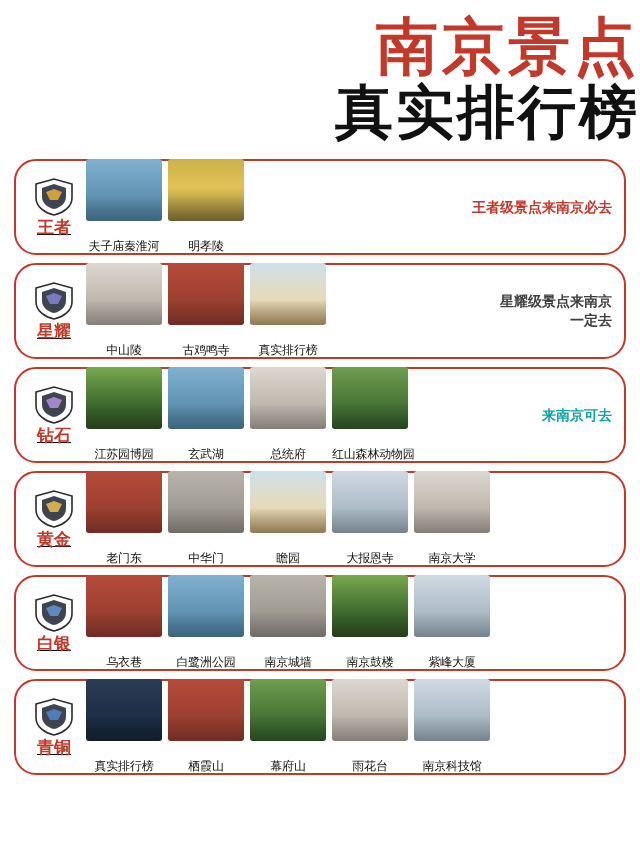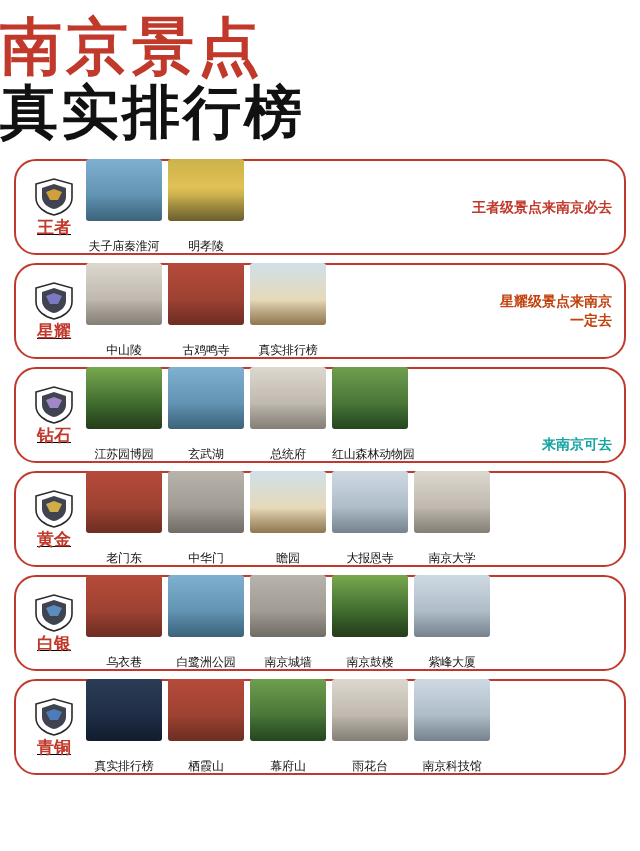--- a/index.html
+++ b/index.html
@@ -15,22 +15,23 @@
     position: relative;
   }
   .page {
     width: 640px;
     height: 851px;
     position: relative;
     background: #fff;
   }
   
   .title-block {
-    text-align: left;
+    text-align: right;
     padding-top: 14px;
+    padding-left: 36px;
   }
   .title-main {
     font-family: "DejaVu Sans", sans-serif;
     font-size: 62px;
     font-weight: bold;
     color: #c0392b;
     letter-spacing: 4px;
     line-height: 1.05;
     text-shadow: 2px 2px 0 #ffffff, -1px -1px 0 #ffffff;
   }
@@ -207,21 +208,21 @@
             <div class="spot-label">古鸡鸣寺</div>
           </div>
           <div class="spot">
             <div class="spot-thumb">
               <div class="ph sky-warm"></div>
               <div class="ov" style="left:0;bottom:0;width:100%;height:38%;background:linear-gradient(rgba(0,0,0,0.02),rgba(0,0,0,0.22));"></div>
             </div>
             <div class="spot-label">真实排行榜</div>
           </div>
         </div>
-        <div class="note" style="color: #c2410c; right: 12px; top: 50%; transform: translateY(-50%); width: 150px; white-space: pre-line;">星耀级景点来南京
+        <div class="note" style="color: #404040; right: 12px; top: 50%; transform: translateY(-50%); width: 150px; white-space: pre-line;">星耀级景点来南京
 一定去</div>
       </div>
       <div class="tier-row">
         <div class="tier-badge">
           <div class="badge-emblem">
             <svg width="44" height="38" viewBox="0 0 44 38">
               <defs>
                 <linearGradient id="g%E9%92%BB%E7%9F%B3" x1="0" y1="0" x2="0" y2="1">
                   <stop offset="0%" stop-color="#a78ad0"></stop>
                   <stop offset="100%" stop-color="#5b3f8a"></stop>
@@ -257,21 +258,21 @@
             <div class="spot-label">总统府</div>
           </div>
           <div class="spot">
             <div class="spot-thumb">
               <div class="ph tree"></div>
               <div class="ov" style="left:0;bottom:0;width:100%;height:38%;background:linear-gradient(rgba(0,0,0,0.02),rgba(0,0,0,0.22));"></div>
             </div>
             <div class="spot-label">红山森林动物园</div>
           </div>
         </div>
-        <div class="note" style="color: rgb(19, 163, 163); right: 12px; top: 50%; transform: translateY(-50%); width: 120px; white-space: pre-line; margin-top: 29px;">来南京可去</div>
+        <div class="note" style="color: rgb(19, 163, 163); right: 12px; top: 50%; transform: translateY(-50%); width: 120px; white-space: pre-line;">来南京可去</div>
       </div>
       <div class="tier-row">
         <div class="tier-badge">
           <div class="badge-emblem">
             <svg width="44" height="38" viewBox="0 0 44 38">
               <defs>
                 <linearGradient id="g%E9%BB%84%E9%87%91" x1="0" y1="0" x2="0" y2="1">
                   <stop offset="0%" stop-color="#d9b44a"></stop>
                   <stop offset="100%" stop-color="#8a6a18"></stop>
                 </linearGradient>

